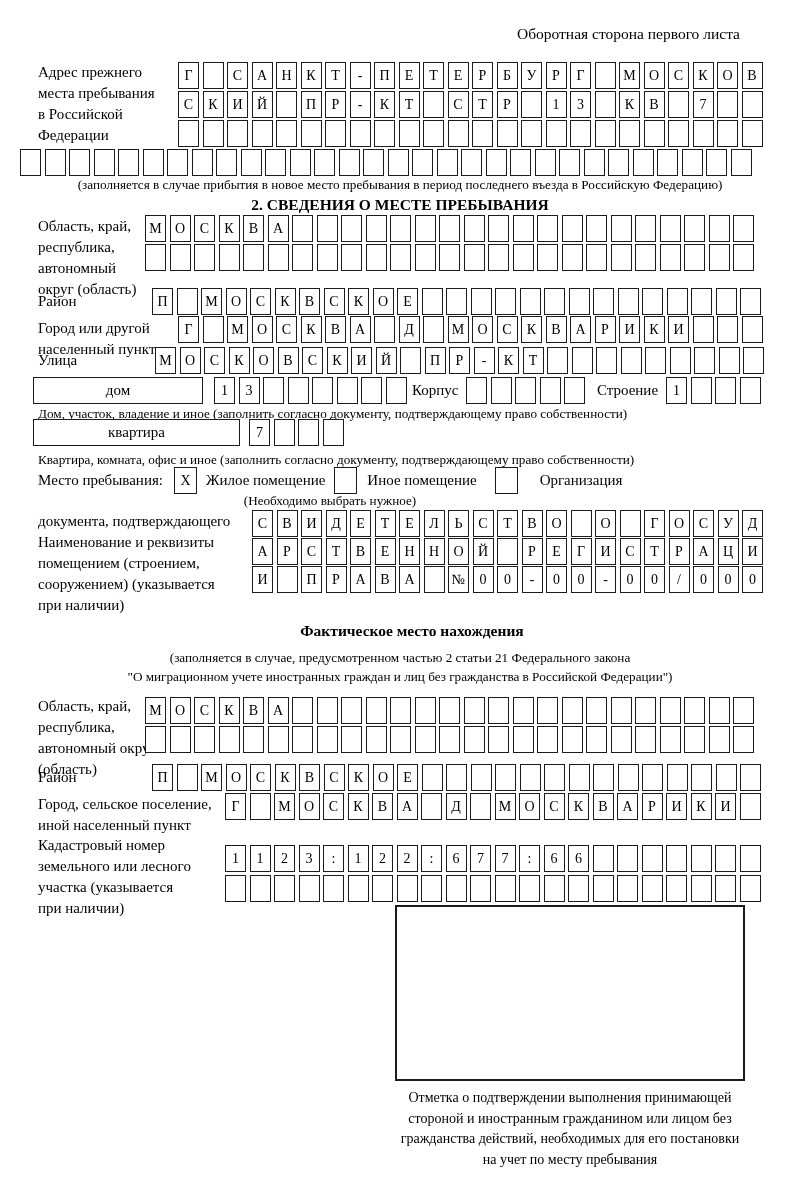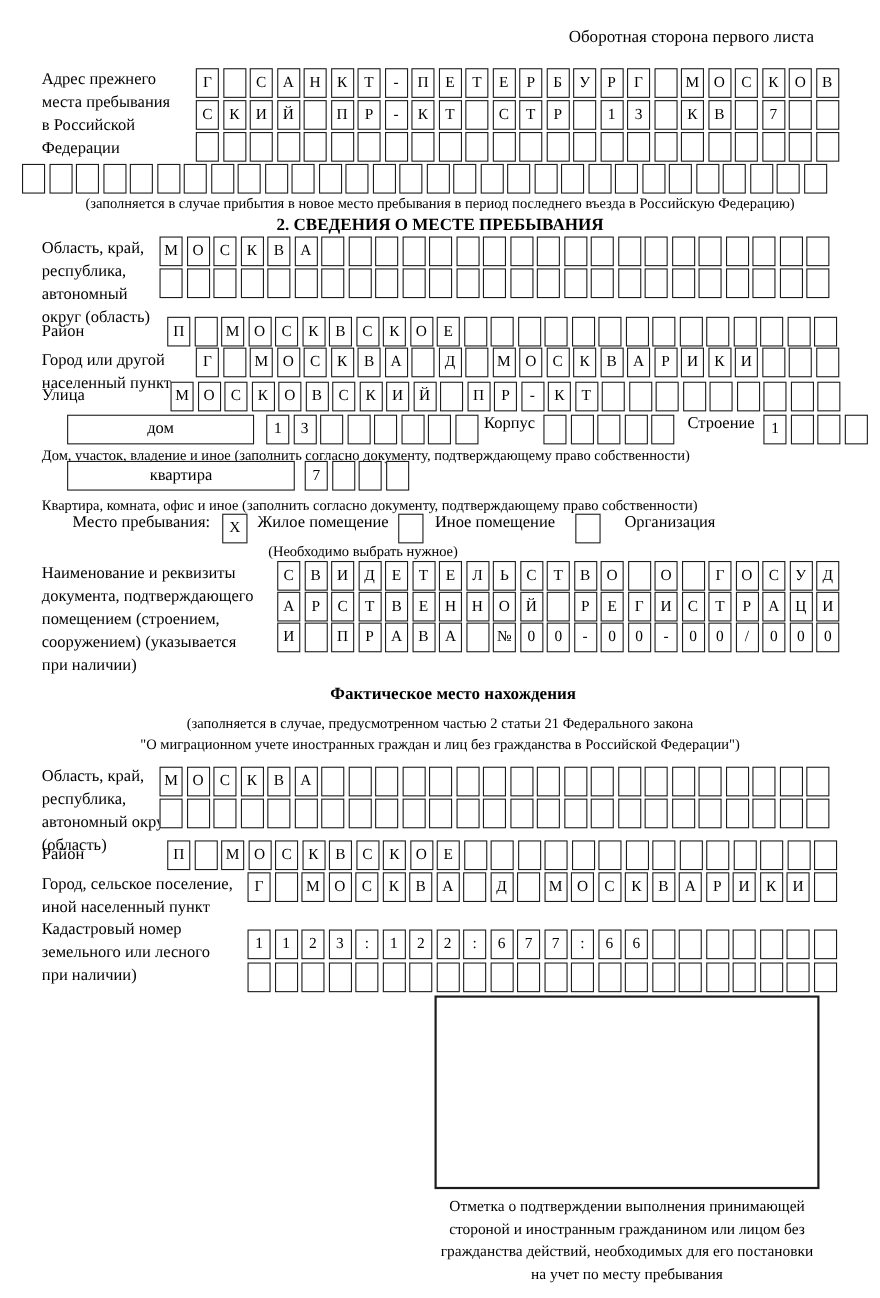--- a/index.html
+++ b/index.html
@@ -1,21 +1,21 @@
 <!DOCTYPE html>
 <html><head>
 <meta charset="utf-8">
 <style>
   html,body{margin:0;padding:0;background:#fff;}
   .page{
     position:relative;width:800px;height:1180px;background:#fff;color:#000;
     font-family:"Liberation Serif","DejaVu Serif",serif;font-size:15px;overflow:hidden;
   }
   .abs{position:absolute;}
-  .frow{display:flex;margin-left:28px;}
+  .frow{display:flex;align-items:center;}
   .cellrow{display:flex;align-items:flex-start;}
   .cell{
     box-sizing:border-box;flex:none;width:21px;height:27px;margin-right:3.5px;
     border:1.5px solid #1c1c1c;display:flex;align-items:center;justify-content:center;
     font-size:14px;line-height:1;background:#fff;
   }
   .bigbox{
     box-sizing:border-box;height:27px;border:1.5px solid #1c1c1c;
     display:flex;align-items:center;justify-content:center;flex:none;background:#fff;
   }
@@ -353,22 +353,22 @@
     <span class="checkbox" style="margin-left:11px;">X</span>
     <span style="margin-left:9px;">Жилое помещение</span>
     <span class="checkbox" style="margin-left:9px;"></span>
     <span style="margin-left:10px;">Иное помещение</span>
     <span class="checkbox" style="margin-left:18px;"></span>
     <span style="margin-left:22px;">Организация</span>
   </div>
   <div class="abs caption center" style="top:493px;left:180px;width:300px;">(Необходимо выбрать нужное)</div>
 
   <div class="abs label" style="top:511px;left:38px;width:220px;">
+      <div>документа, подтверждающего</div>
       <div>Наименование и реквизиты</div>
-      <div>документа, подтверждающего</div>
       <div>помещением (строением,</div>
       <div>сооружением) (указывается</div>
       <div>при наличии)</div>
     </div>
   <div class="abs cellrow" style="top:510px;left:252px;">
       <span class="cell">С</span>
       <span class="cell">В</span>
       <span class="cell">И</span>
       <span class="cell">Д</span>
       <span class="cell">Е</span>
@@ -557,20 +557,21 @@
       <span class="cell">Р</span>
       <span class="cell">И</span>
       <span class="cell">К</span>
       <span class="cell">И</span>
       <span class="cell"></span>
     </div>
 
   <div class="abs label" style="top:835px;left:38px;width:180px;">
       <div>Кадастровый номер</div>
       <div>земельного или лесного</div>
+      <div>участка (указывается</div>
       <div>при наличии)</div>
     </div>
   <div class="abs cellrow" style="top:845px;left:225px;">
       <span class="cell">1</span>
       <span class="cell">1</span>
       <span class="cell">2</span>
       <span class="cell">3</span>
       <span class="cell">:</span>
       <span class="cell">1</span>
       <span class="cell">2</span>

